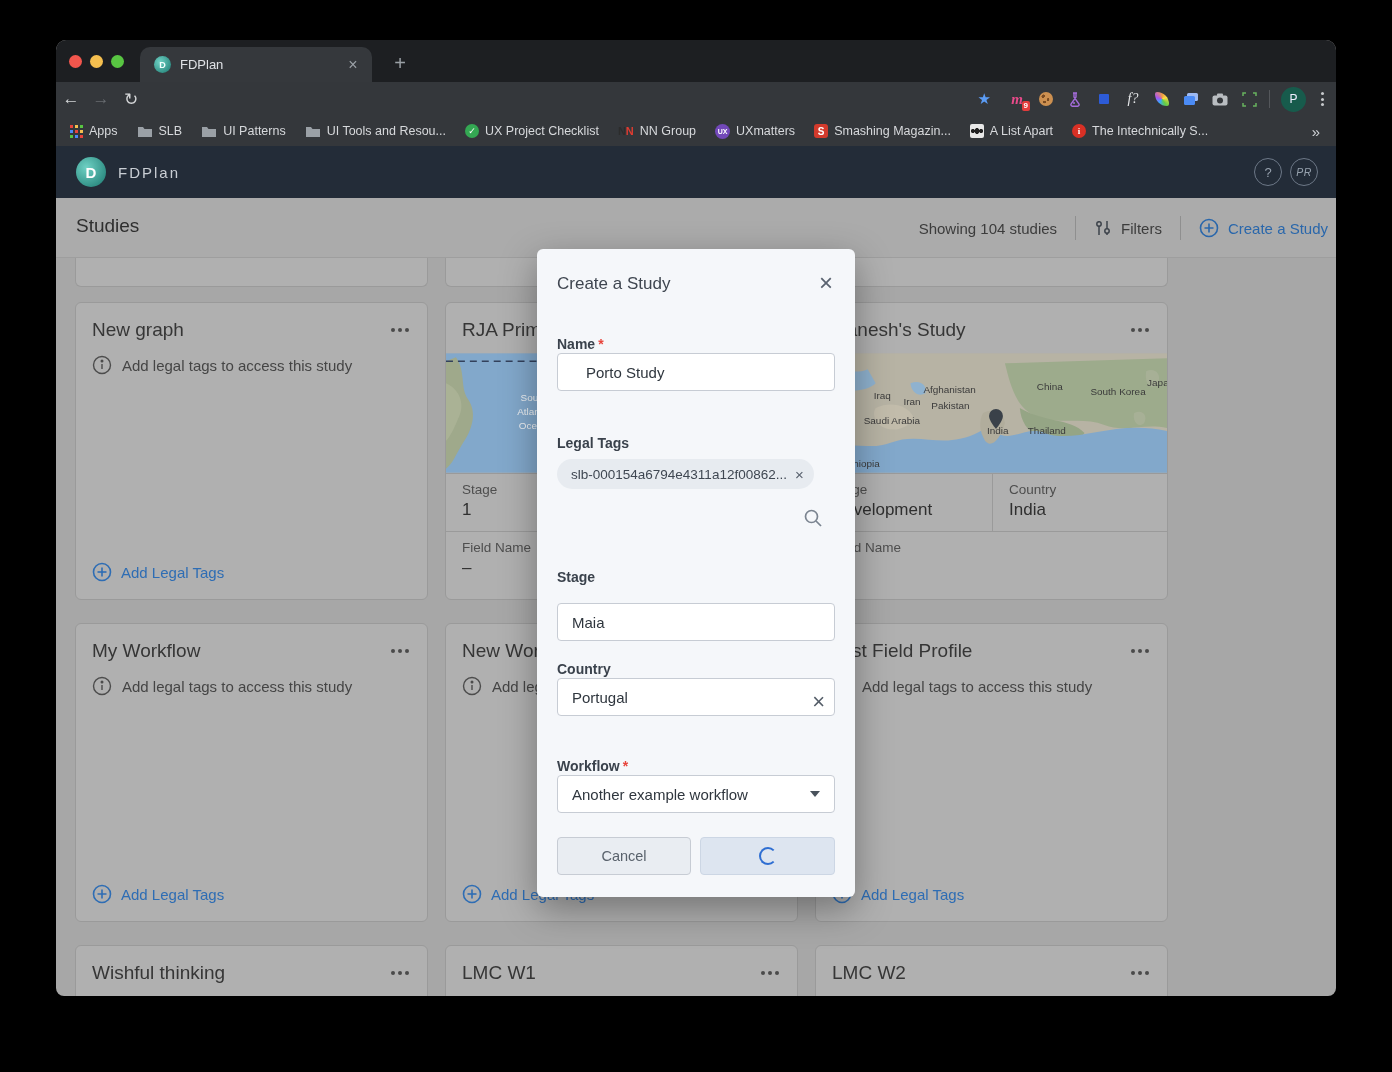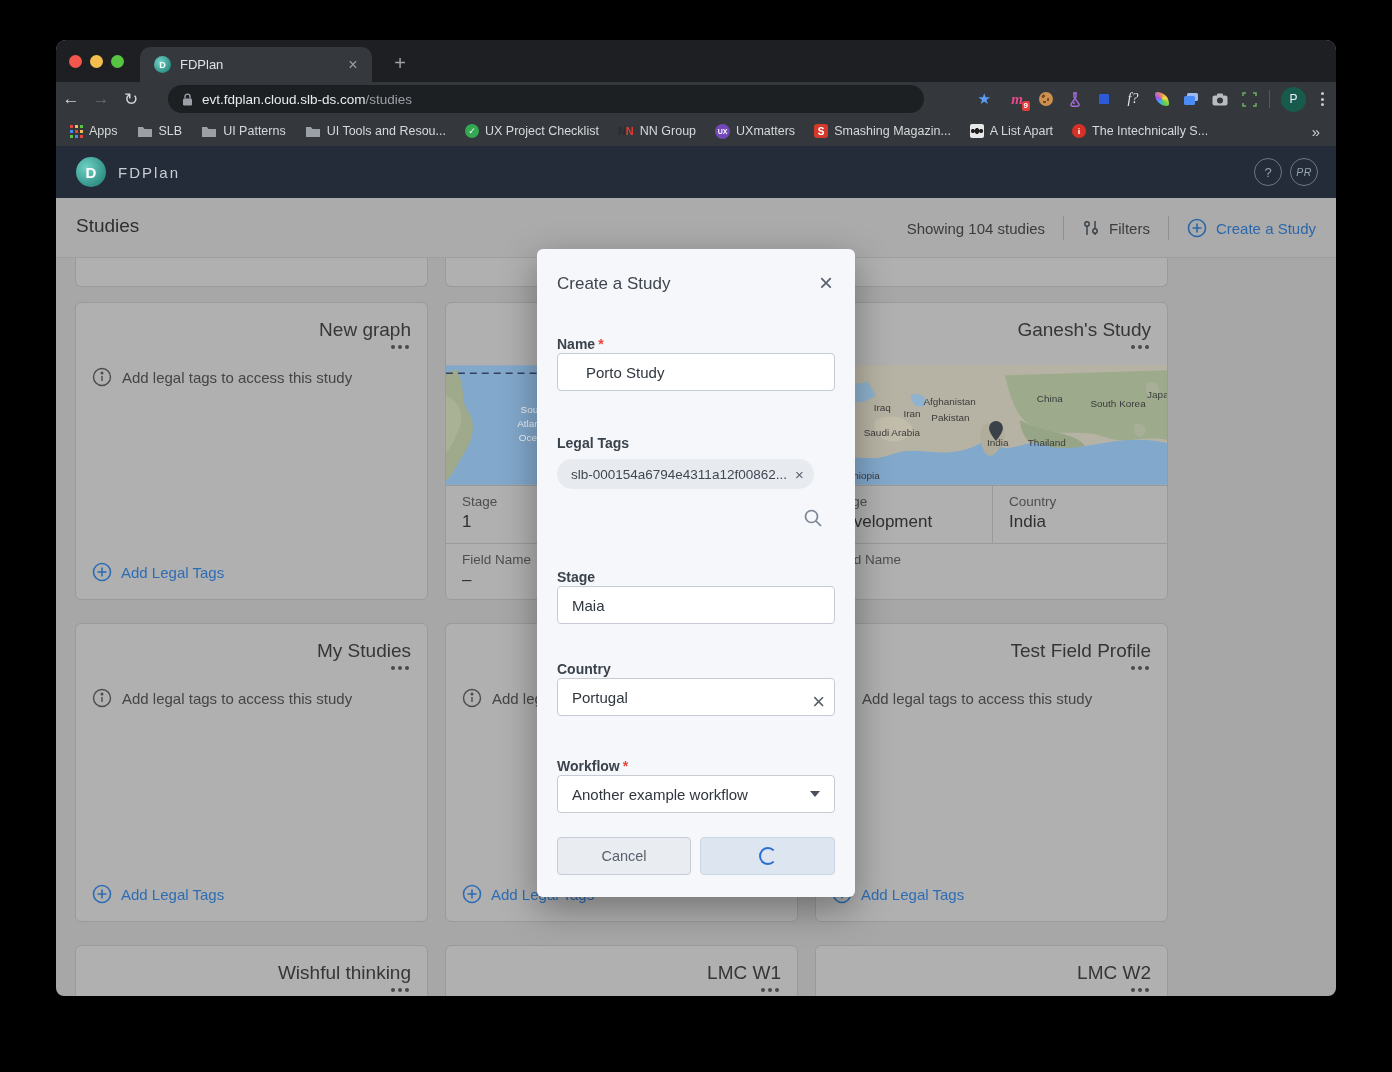--- a/index.html
+++ b/index.html
@@ -53,34 +53,34 @@
   .appheader { position:absolute; left:0; top:106px; width:100%; height:52px; background:#232c38; display:flex; align-items:center; padding:0 20px; }
   .applogo { width:30px; height:30px; border-radius:50%; background:radial-gradient(circle at 35% 35%, #6fd1c4, #2f8e84 75%); color:#fff; font-weight:bold; font-size:15px; display:flex; align-items:center; justify-content:center; }
   .brand { color:#c9ced4; font-size:15px; letter-spacing:2px; margin-left:12px; }
   .hdr-right { position:absolute; right:18px; display:flex; gap:8px; }
   .circle-btn { width:28px; height:28px; border-radius:50%; border:1.5px solid #6d7887; color:#97a2ae; font-size:13px; display:flex; align-items:center; justify-content:center; }
   .circle-btn.avatar { font-size:10.5px; letter-spacing:.5px;font-style:italic; }
 
   
   .studiesbar { position:absolute; left:0; top:158px; width:100%; height:60px; background:#ababab; border-bottom:1px solid rgba(0,0,0,.07); }
   .studies-title { position:absolute; left:20px; top:17px; font-size:19px; color:#2f2f2f; }
-  .studies-right { position:absolute; right:20px; top:0; height:60px; display:flex; align-items:center; gap:18px; }
+  .studies-right { position:absolute; right:8px; top:0; height:60px; display:flex; align-items:center; gap:18px; }
   .studies-count { font-size:15px; color:#3c3c3c; }
   .vdiv { width:1px; height:24px; background:#8f8f8f; }
   .filters { display:flex; align-items:center; gap:9px; font-size:15px; color:#3c3c3c; }
   .create { display:flex; align-items:center; gap:9px; font-size:15px; color:#2a67ab; }
 
   
   .card { position:absolute; width:353px; background:#b0b0b0; border:1px solid #9a9a9a; border-radius:6px; display:flex; flex-direction:column; }
   .col1{left:19px;} .col2{left:389px;} .col3{left:759px;}
   .row0{top:218px; height:29px; border-top:none; border-radius:0 0 6px 6px;}
   .row1{top:262px; height:298px;}
   .row2{top:583px; height:299px;}
   .row3{top:905px; height:120px;}
-  .card-head { display:flex; align-items:flex-end; padding:16px 16px 0 16px;flex-direction:column; }
+  .card-head { display:flex; align-items:center; padding:16px 16px 0 16px; }
   .card-title { font-size:19px; color:#363636; flex:1; white-space:nowrap; overflow:hidden; }
   .card-menu { display:flex; gap:3px; padding:4px 2px; }
   .card-menu i { width:4px; height:4px; border-radius:50%; background:#4a4a4a; display:block; }
   .card-hint { display:flex; align-items:center; gap:10px; padding:14px 16px 0 16px; font-size:15px; color:#454545; white-space:nowrap; overflow:hidden; }
   .card-add { margin-top:auto; display:flex; align-items:center; gap:9px; padding:0 16px 17px 16px; font-size:15px; color:#2e6db4; white-space:nowrap; }
   .map { width:100%; height:120px; margin-top:12px; overflow:hidden; flex:none; }
   .info-row { border-top:1px solid #9a9a9a; display:flex; }
   .info-cell { padding:8px 0 0 16px; height:57px; flex:1; }
   .info-cell + .info-cell { border-left:1px solid #9a9a9a; }
   .info-label { font-size:13.5px; color:#4e4e4e; }
@@ -126,28 +126,20 @@
       <span class="tab-title">FDPlan</span>
       <span class="tab-close">×</span>
     </div>
     <div class="newtab">+</div>
   </div>
 
   <div class="toolbar">
     <span class="navbtn">←</span>
     <span class="navbtn dim">→</span>
     <span class="navbtn">↻</span>
-    <div class="urlbar">
-      <svg width="11" height="13" viewBox="0 0 11 13">
-          <rect x="1" y="5.5" width="9" height="7" rx="1.2" fill="#9aa0a6"></rect>
-          <path d="M3 5.5 V3.6 a2.5 2.5 0 0 1 5 0 V5.5" fill="none" stroke="#9aa0a6" stroke-width="1.4"></path>
-        </svg>
-      <span class="url-host">evt.fdplan.cloud.slb-ds.com</span>
-        <span class="url-path">/studies</span>
-    </div>
     <div class="chrome-right">
       <span class="star">★</span>
       <span class="ext">
           <span class="ext-m">m</span>
           <span class="badge">9</span>
         </span>
       <span class="ext">
           <span class="ext-cookie"></span>
         </span>
       <span class="ext">
@@ -401,21 +393,21 @@
     <div class="info-row grow">
       <div class="info-cell">
         <div class="info-label">Field Name</div>
         <div class="info-value"></div>
       </div>
     </div>
   </div>
 
   <div class="card col1 row2">
     <div class="card-head">
-      <span class="card-title">My Studies</span>
+      <span class="card-title">My Workflow</span>
       <span class="card-menu">
           <i></i>
           <i></i>
           <i></i>
         </span>
     </div>
     <div class="card-hint">
       <svg width="20" height="20" viewBox="0 0 20 20" fill="none" stroke="#4c4c4c" stroke-width="1.4">
           <circle cx="10" cy="10" r="8.5"></circle>
           <line x1="10" y1="9" x2="10" y2="14"></line>
@@ -529,21 +521,21 @@
     <div class="chip">
       <span class="chip-text">slb-000154a6794e4311a12f00862...</span>
       <span class="chip-x">×</span>
     </div>
     <svg class="search-icon" width="20" height="20" viewBox="0 0 20 20" fill="none" stroke="#7b8490" stroke-width="1.7">
         <circle cx="8.5" cy="8.5" r="6"></circle>
         <line x1="13" y1="13" x2="18" y2="18"></line>
       </svg>
 
     <div class="m-label" style="top:320px;">Stage</div>
-    <input class="m-input" style="top: 337px;" value="Maia">
+    <input class="m-input" style="top: 354px;" value="Maia">
 
     <div class="m-label" style="top:412px;">Country</div>
     <input class="m-input" style="top: 429px; padding-right: 40px;" value="Portugal">
     <div class="clear-x">×</div>
 
     <div class="m-label" style="top:509px;"><span>Workflow</span><span class="req">*</span></div>
     <div class="select">
       <span>Another example workflow</span>
       <span class="select-caret"></span>
     </div>

